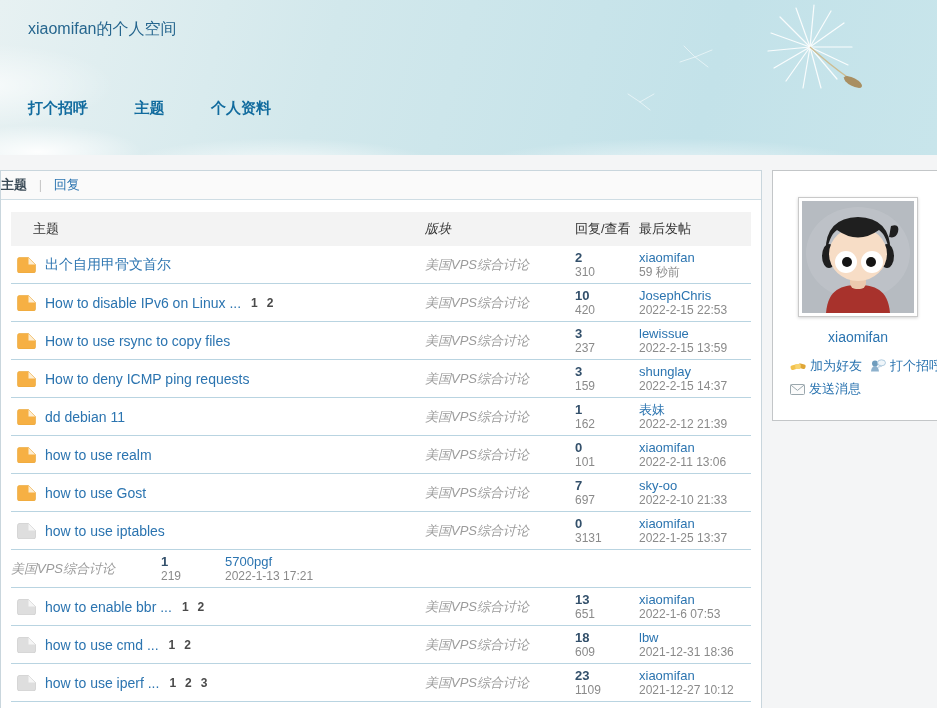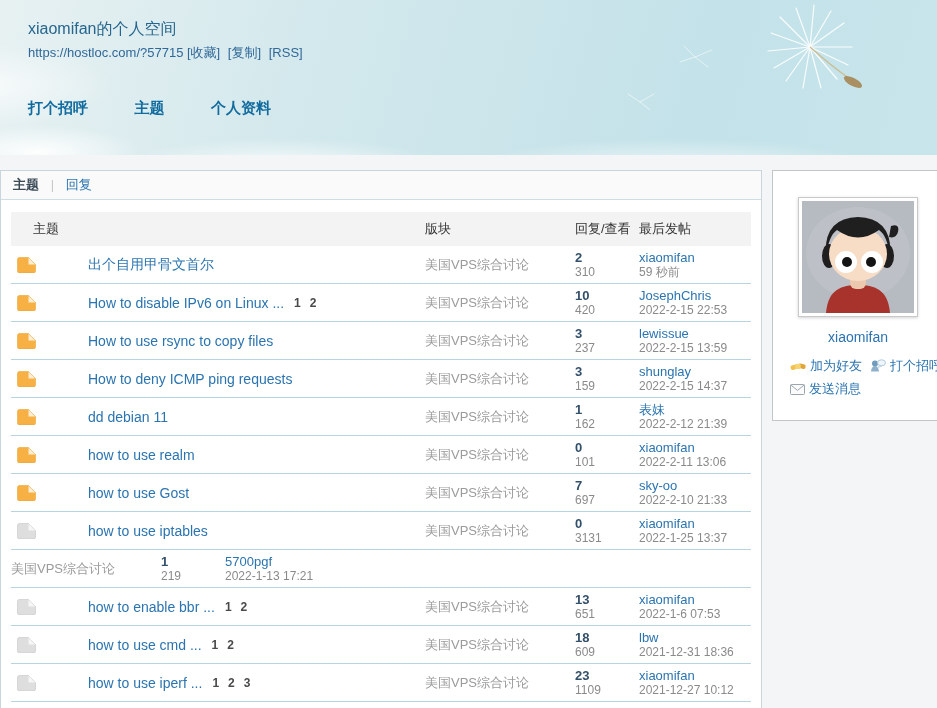--- a/index.html
+++ b/index.html
@@ -23,38 +23,38 @@
   .nav a { display:inline-block; margin-right:42px; font-size:15px; font-weight:bold; color:#116b9e; text-decoration:none; }
   .dandelion { position:absolute; left:600px; top:2px; pointer-events:none; }
 
   
   .content { display:flex; align-items:flex-start; margin-top:15px; }
   .main-box { width:762px; background:#fff; border:1px solid #c9d6dd; }
   .side-wrap { flex:1; margin-left:10px; overflow:hidden; height:556px; }
   .side-box { width:200px; height:251px; background:#fff; border:1px solid #c3c6c8; padding-top:26px; }
 
   
-  .tabbar { height:29px; line-height:28px; background:#fafafa; border-bottom:1px solid #cfdde4; padding-left:12px; font-size:13px; }
+  .tabbar { height:29px; line-height:28px; background:#fafafa; border-bottom:1px solid #cfdde4; padding-left:0; font-size:13px; }
   .tab-active { color:#3a4a56; font-weight:bold; }
   .tab-sep { color:#c8c8c8; margin:0 8px; }
   .tab-link { color:#2b74b0; text-decoration:none; }
 
   
   .tablewrap { padding:12px 10px 8px 10px; }
   .thead { display:flex; align-items:center; height:34px; background:#f3f3f3; font-size:13px; color:#333; }
   .cell { flex-shrink:0; }
   .c-title { flex:1 1 auto; display:flex; align-items:center; padding-left:22px; min-width:0; }
   .thead .c-title { padding-left:22px; }
-  .c-forum { width:150px; }
+  .c-forum { width:150px;font-style:italic; }
   .c-num { width:64px; }
   .c-last { width:112px; }
   .trow { display:flex; align-items:center; height:38px; border-bottom:1px solid #b9d4e1; font-size:13px; }
   .trow .c-title { padding-left:6px; }
   .ticon { display:inline-flex; margin-right:9px; flex-shrink:0; }
-  .t-link { color:#2b74b0; text-decoration:none; font-size:14px; white-space:nowrap;margin-left:43px; }
+  .t-link { color:#2b74b0; text-decoration:none; font-size:14px; white-space:nowrap; }
   .t-pages { margin-left:10px; white-space:nowrap;text-align:center; }
   .t-pages a { color:#4a4a4a; font-weight:bold; font-size:12px; text-decoration:none; margin-right:9px; }
   .f-link { color:#9b9b9b; text-decoration:none; }
   .replies { color:#33506b; font-weight:bold; line-height:15px; }
   .views { color:#8a8a8a; font-size:12px; line-height:15px; }
   .u-link { color:#2b74b0; text-decoration:none; line-height:15px; display:block; }
   .ptime { color:#8a8a8a; font-size:12px; line-height:15px; }
 
   
   .avatar-frame { width:120px; margin-left:25px; background:#fff; border:1px solid #c9c9c9; padding:3px; box-shadow:0 1px 3px rgba(0,0,0,.18); }
@@ -93,26 +93,20 @@
       <line x1="95" y1="55" x2="112" y2="48"></line>
         <line x1="95" y1="55" x2="108" y2="65"></line>
       <line x1="95" y1="55" x2="84" y2="44"></line>
         <line x1="95" y1="55" x2="80" y2="60"></line>
       <line x1="40" y1="100" x2="54" y2="92"></line>
         <line x1="40" y1="100" x2="50" y2="108"></line>
       <line x1="40" y1="100" x2="28" y2="92"></line>
     </g>
   </svg>
   <div class="sky-title">xiaomifan的个人空间</div>
-  <div class="sky-url-row">
-    <span>https://hostloc.com/?57715</span>
-    <a href="#">[收藏]</a>
-    <a href="#">[复制]</a>
-    <a href="#">[RSS]</a>
-  </div>
   <div class="nav">
     <a href="#">打个招呼</a>
     <a href="#">主题</a>
     <a href="#">个人资料</a>
   </div>
 </div>
 
 <div class="content">
 
   <div class="main-box">

